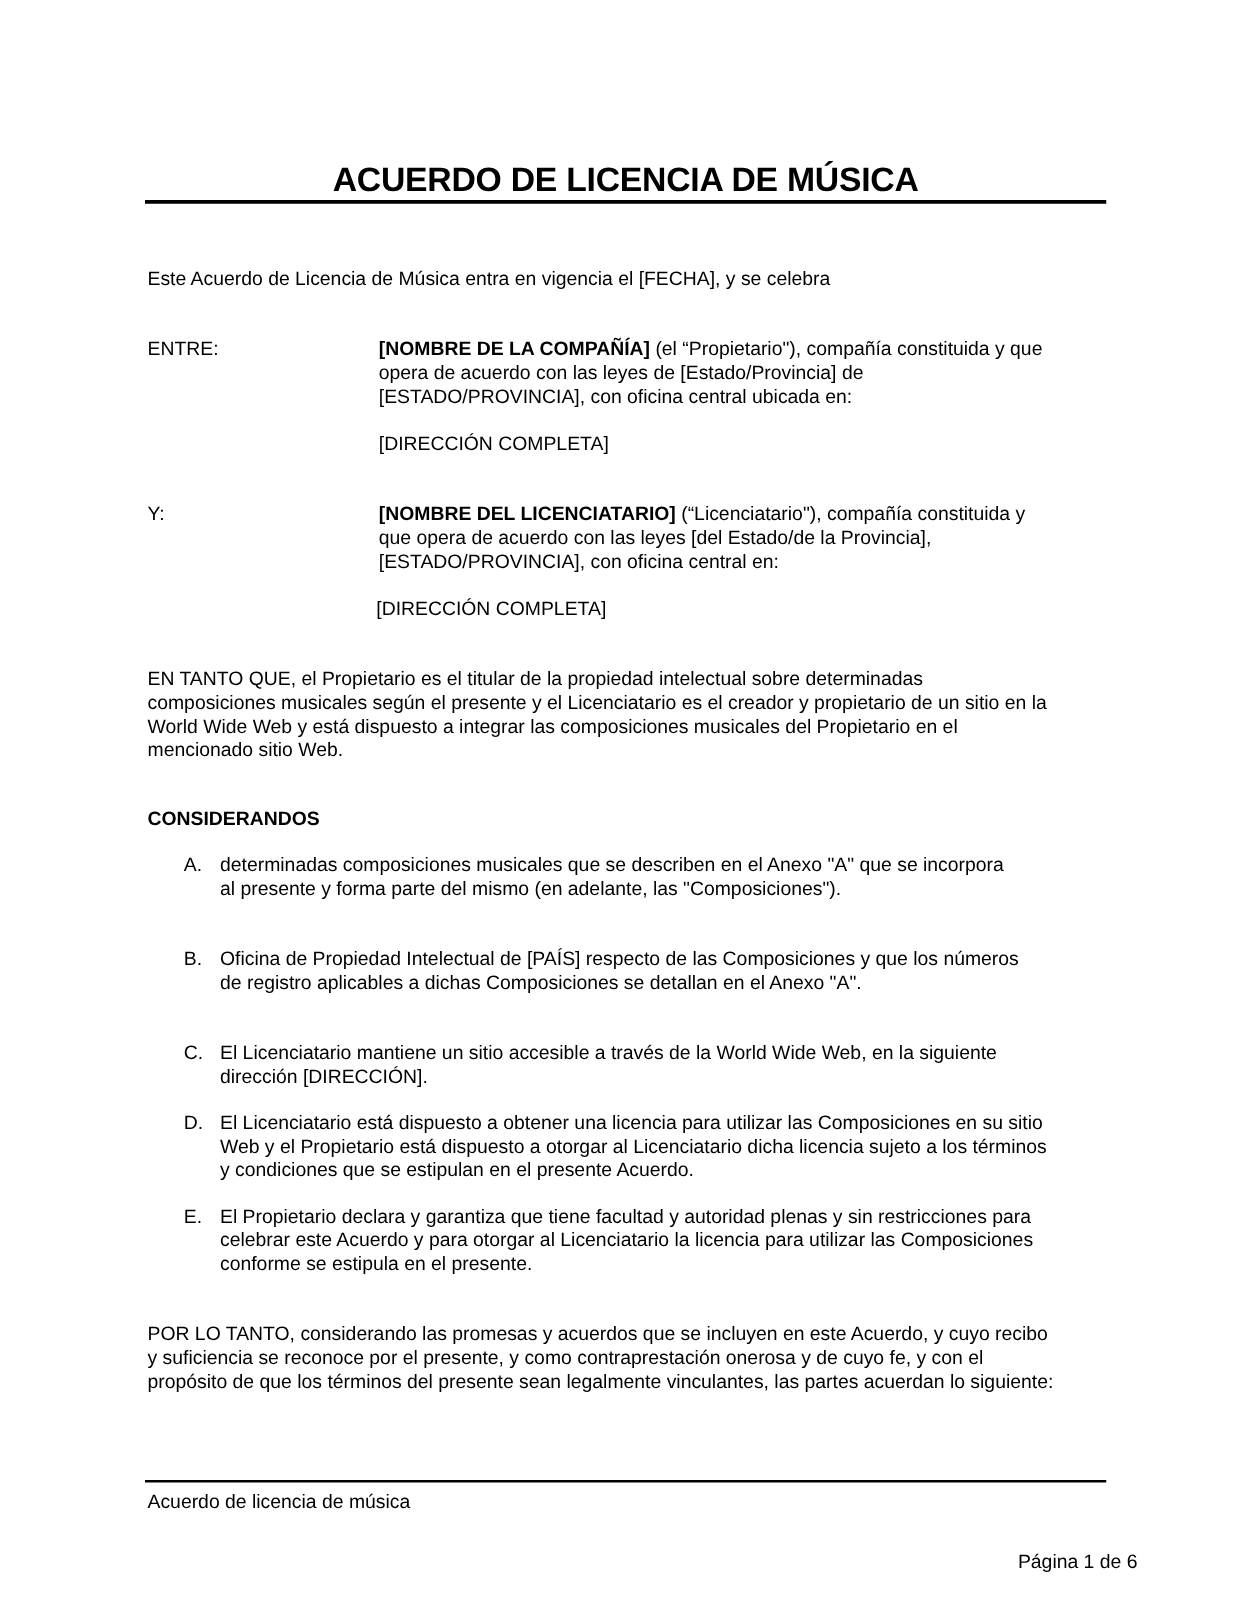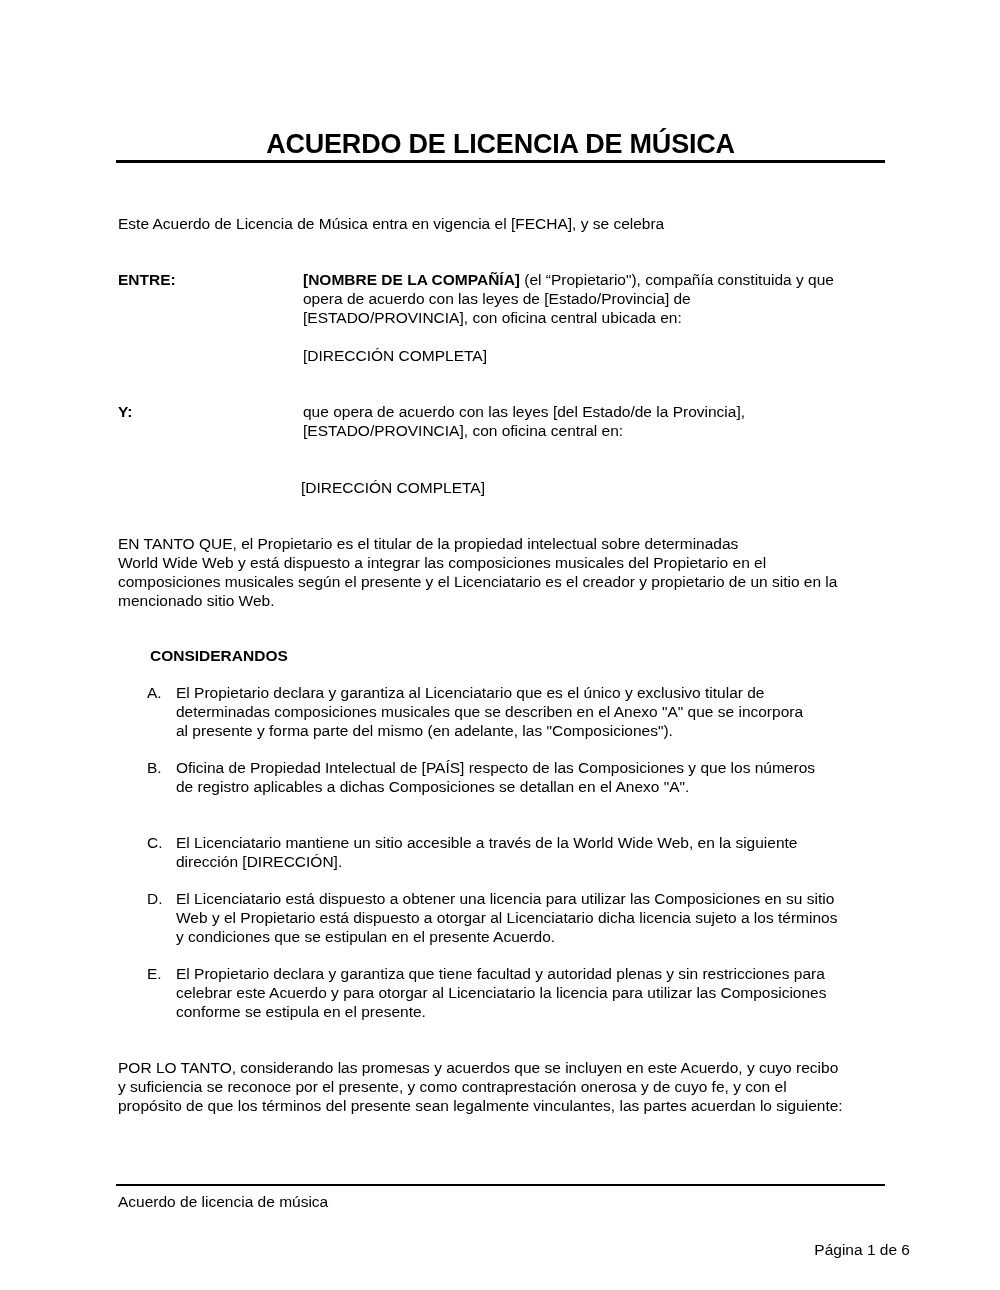--- a/index.html
+++ b/index.html
@@ -39,21 +39,21 @@
       width: 769px;
       top: 160px;
       height: 3px;
       background: #000;
     }
     .abs { position: absolute; }
     .intro { left: 118px; top: 214px; }
     .party-label {
       position: absolute;
       left: 118px;
-      font-weight: bold;
+      font-weight: normal;
     }
     .party-body {
       position: absolute;
       left: 303px;
       width: 580px;
     }
     .party-body b { font-weight: bold; }
     .para {
       position: absolute;
       left: 118px;
@@ -114,38 +114,38 @@
   <div class="party-label" style="top:270px;">ENTRE:</div>
   <div class="party-body" style="top:270px;">
     <span class="line"><b>[NOMBRE DE LA COMPAÑÍA]</b><span> (el “Propietario"), compañía constituida y que</span></span>
     <span class="line">opera de acuerdo con las leyes de [Estado/Provincia] de</span>
     <span class="line">[ESTADO/PROVINCIA], con oficina central ubicada en:</span>
   </div>
   <div class="party-body" style="top:346px;">[DIRECCIÓN COMPLETA]</div>
 
   <div class="party-label" style="top:402px;">Y:</div>
   <div class="party-body" style="top:402px;">
+    <span class="line"><b>[NOMBRE DEL LICENCIATARIO]</b><span> (“Licenciatario"), compañía constituida y</span></span>
     <span class="line">que opera de acuerdo con las leyes [del Estado/de la Provincia],</span>
     <span class="line">[ESTADO/PROVINCIA], con oficina central en:</span>
   </div>
   <div class="party-body" style="top:478px; left:301px;">[DIRECCIÓN COMPLETA]</div>
 
   <div class="para" style="top:534px;">
     <span class="line">EN TANTO QUE, el Propietario es el titular de la propiedad intelectual sobre determinadas</span>
+    <span class="line">composiciones musicales según el presente y el Licenciatario es el creador y propietario de un sitio en la</span>
     <span class="line">World Wide Web y está dispuesto a integrar las composiciones musicales del Propietario en el</span>
-    <span class="line">composiciones musicales según el presente y el Licenciatario es el creador y propietario de un sitio en la</span>
     <span class="line">mencionado sitio Web.</span>
   </div>
 
-  <div class="heading" style="top:646px;margin-left:32px;">CONSIDERANDOS</div>
+  <div class="heading" style="top:646px;">CONSIDERANDOS</div>
 
   <div class="recital" style="top:683px;">
     <span class="letter">A.</span>
     <div class="rtext">
-      <span class="line">El Propietario declara y garantiza al Licenciatario que es el único y exclusivo titular de</span>
       <span class="line">determinadas composiciones musicales que se describen en el Anexo "A" que se incorpora</span>
       <span class="line">al presente y forma parte del mismo (en adelante, las "Composiciones").</span>
     </div>
   </div>
 
   <div class="recital" style="top:758px;">
     <span class="letter">B.</span>
     <div class="rtext">
       <span class="line">Oficina de Propiedad Intelectual de [PAÍS] respecto de las Composiciones y que los números</span>
       <span class="line">de registro aplicables a dichas Composiciones se detallan en el Anexo "A".</span>

